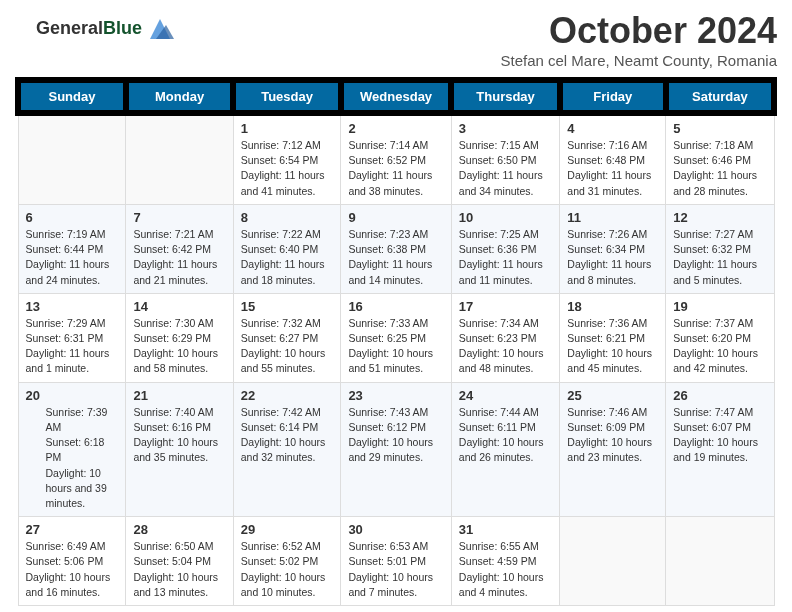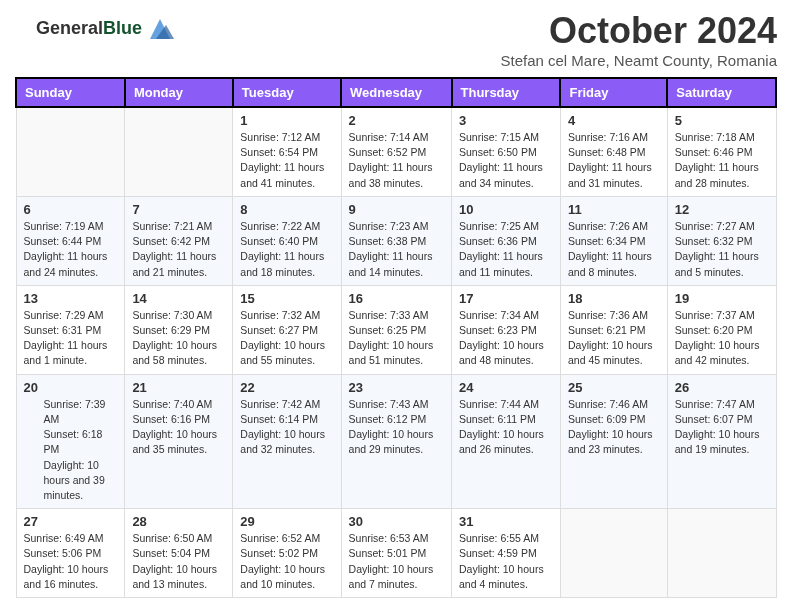--- a/index.html
+++ b/index.html
@@ -57,27 +57,27 @@
     .subtitle {
       font-size: 15px;
       color: #555;
     }
     .calendar {
       width: 100%;
       border-collapse: collapse;
       border: 1px solid #ccc;
     }
     .calendar th {
-      background-color: #8b5cf6;
+      background-color: #0369a1;
       color: #fff;
-      text-align: left;
+      text-align: center;
       padding: 6px 8px;
       font-size: 13px;
       font-weight: bold;
-      border: 2px solid #000000;
+      border: 6px solid #000000;
     }
     .calendar td {
       vertical-align: top;
       padding: 5px 7px;
       border: 1px solid #ddd;
       width: 113px;
       min-height: 80px;
       background: #fff;
       font-size: 11px;
       color: #333;

